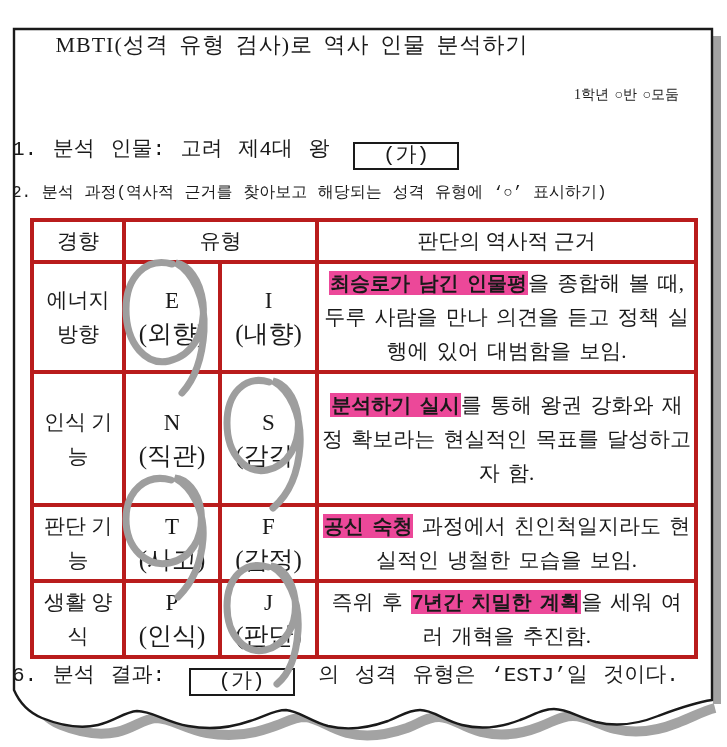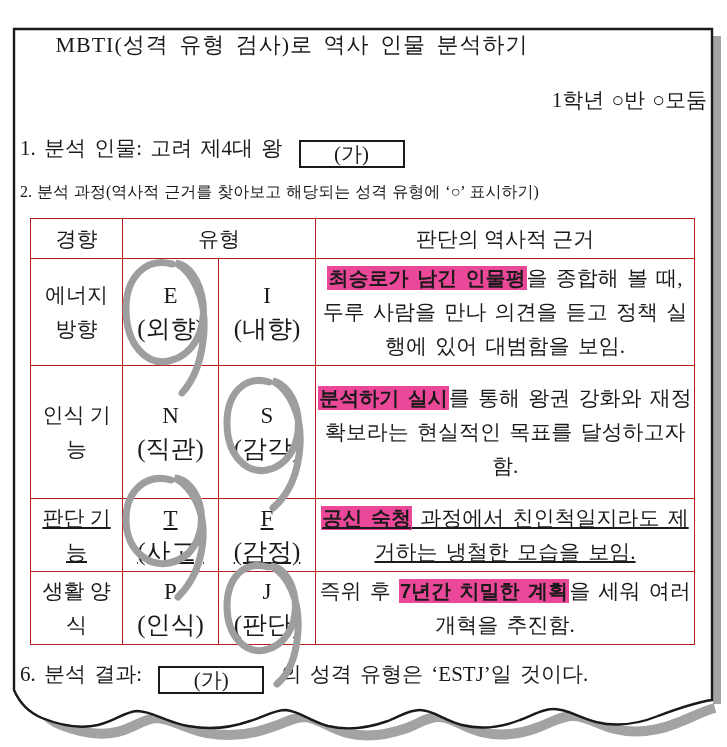--- a/index.html
+++ b/index.html
@@ -9,41 +9,41 @@
     font-family:"Liberation Serif","DejaVu Serif",serif;
   }
   svg.layer{position:absolute;left:0;top:0;pointer-events:none;}
   #frame{z-index:0;}
   #circles{z-index:3;}
   .abs{position:absolute;z-index:2;}
   .title{
     left:14px;top:30px;width:556px;text-align:center;
     font-size:22px;letter-spacing:1px;word-spacing:4px;white-space:nowrap;
   }
-  .subtitle{top:86px;right:20px;font-size:21px;word-spacing:2px;}
-  .qline{left:20px;font-size:21px;word-spacing:3px;white-space:nowrap;}
+  .subtitle{top:86px;right:48px;font-size:14px;word-spacing:2px;}
+  .qline{left:12px;font-size:21px;word-spacing:3px;white-space:nowrap;font-family:Liberation Mono, monospace;}
   #q1{top:134px;}
   #q2{top:182px;font-size:16px;word-spacing:1px;}
   #q3{top:660px;}
   .blankbox{
     display:inline-block;box-sizing:border-box;border:2px solid #1a1a1a;
     width:106px;height:28px;line-height:24px;text-align:center;
     margin:0 8px;vertical-align:-6px;font-size:21px;
   }
   table.mbti{
     position:absolute;left:30px;top:218px;width:664px;z-index:2;
     border-collapse:collapse;table-layout:fixed;
   }
   table.mbti td,table.mbti th{
-    border:1px solid #b91c1c;font-weight:normal;
+    border:4px solid #b91c1c;font-weight:normal;
     text-align:center;vertical-align:middle;padding:2px;
     font-size:21px;line-height:34px;
   }
   tr.hrow{height:40px;} tr.r0{height:100px;margin-left:48px;} tr.r1{height:133px;}
-  tr.r2{height:65px;text-decoration:underline;} tr.r3{height:67px;padding-left:16px;}
+  tr.r2{height:65px;} tr.r3{height:67px;padding-left:16px;}
   td.ev{
     text-align:justify;padding:5px 8px;font-size:19px;line-height:35px;
     word-spacing:3px;
   }
   .letter{font-size:23px;line-height:33px;}
   .lab{font-size:25px;line-height:33px;}
   .hl{
     background:#ec4899;font-family:"Liberation Sans","DejaVu Sans",sans-serif;
     font-weight:700;font-size:20px;padding:1px 1px;
   }
@@ -107,21 +107,21 @@
   <tr class="r2">
     <td>판단 기능</td>
     <td>
       <div class="letter">T</div>
       <div class="lab">(사고)</div>
     </td>
     <td>
       <div class="letter">F</div>
       <div class="lab">(감정)</div>
     </td>
-    <td class="ev"><span></span><span class="hl">공신 숙청</span><span> 과정에서 친인척일지라도 제거하는 냉철한 모습을 보임.</span></td>
+    <td class="ev"><span></span><span class="hl">공신 숙청</span><span> 과정에서 친인척일지라도 현실적인 냉철한 모습을 보임.</span></td>
   </tr>
   <tr class="r3">
     <td>생활 양식</td>
     <td>
       <div class="letter">P</div>
       <div class="lab">(인식)</div>
     </td>
     <td>
       <div class="letter">J</div>
       <div class="lab">(판단)</div>

